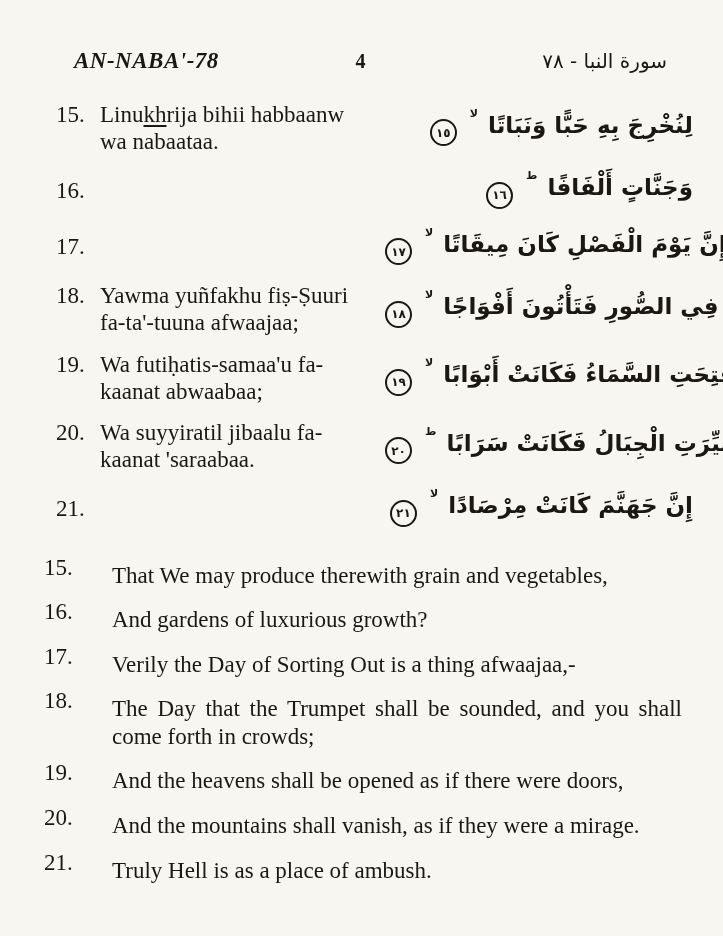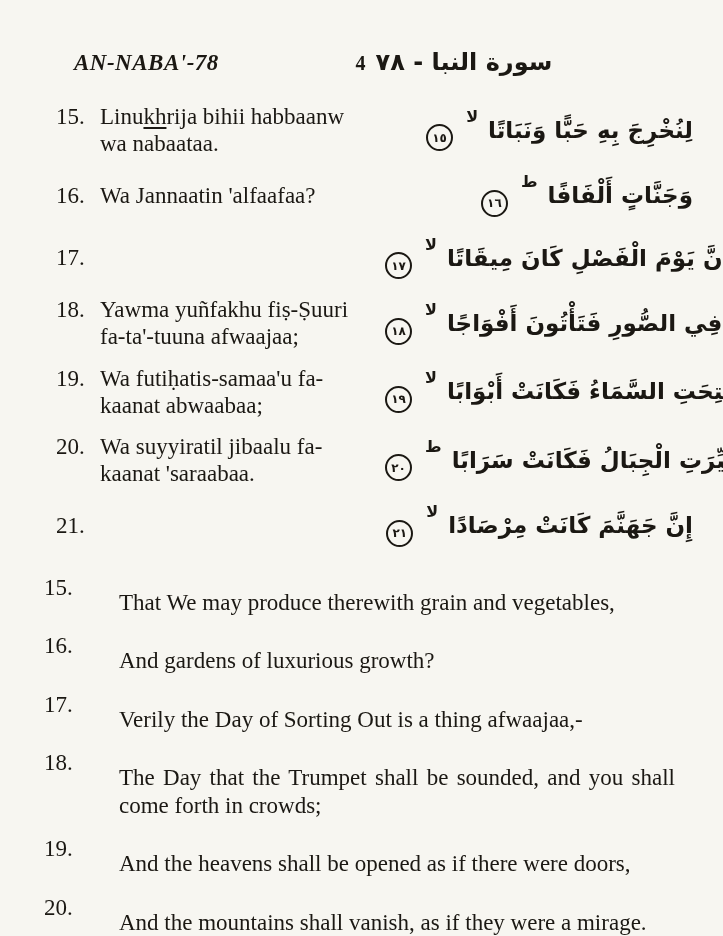--- a/index.html
+++ b/index.html
@@ -11,31 +11,32 @@
     font-family:"Liberation Serif","DejaVu Serif",serif;
     overflow:hidden;
     box-sizing:border-box;
   }
   
   .hdr{
     display:grid;
     grid-template-columns:1fr auto 1fr;
     align-items:baseline;
     padding:48px 56px 0 74px;
+    gap:26px;
   }
   .hdr .title-latin{
     font-style:italic;font-weight:bold;font-size:23px;letter-spacing:.5px;
   }
   .hdr .pagenum{
     font-weight:bold;font-size:20px;transform:translateX(-10px);
   }
   .hdr .title-ar{
-    text-align:left;direction:rtl;
+    text-align:right;direction:rtl;
     font-family:"DejaVu Sans",sans-serif;
-    font-size:24px;font-weight:bold;
+    font-size:20px;font-weight:normal;
   }
   
   .verses{padding:27px 30px 0 56px;}
   .vrow{
     display:flex;align-items:center;margin-bottom:14px;
   }
   .translit{
     flex:none;width:326px;
     display:flex;
     font-size:23px;line-height:1.18;
@@ -45,41 +46,41 @@
   .tlines u{text-underline-offset:3px;}
   .arabic{
     flex:1;
     direction:rtl;text-align:right;
     white-space:nowrap;
     font-family:"DejaVu Sans",sans-serif;
     font-weight:bold;font-size:23px;line-height:1.35;
   }
   .stopmark{
     display:inline-block;
-    font-size:16px;font-weight:bold;
+    font-size:11px;font-weight:bold;
     vertical-align:16px;
     margin:0 2px;
   }
   .acircle{
     display:inline-flex;align-items:center;justify-content:center;
     width:23px;height:23px;
     border:2px solid currentColor;border-radius:50%;
     font-size:12px;font-weight:bold;
     vertical-align:-4px;
     margin:3px 3px;
     line-height:1;
   }
   
   .translations{
     padding:10px 33px 0 44px;
     font-size:23px;line-height:1.2;
   }
   .trow{display:flex;margin-bottom:1px;}
   .tnum{flex:none;width:60px;}
-  .ttext{margin:15px;flex:1;text-align:justify;}
+  .ttext{margin:8px;flex:1;text-align:justify;}
 </style>
 </head>
 <body>
 
 <div class="page">
 
   <header class="hdr">
     <div class="title-latin">AN-NABA'-78</div>
     <div class="pagenum">4</div>
     <div class="title-ar">سورة النبا - ٧٨</div>
@@ -94,21 +95,20 @@
     <div class="arabic" dir="rtl">
       <span class="atext">لِنُخْرِجَ بِهِ حَبًّا وَنَبَاتًا</span>
       <span class="stopmark">لا</span>
       <span class="acircle">١٥</span>
     </div>
   </div>
 
   <div class="vrow">
     <div class="translit">
       <span class="vnum">16.</span>
-      <span class="tlines">Wa Jannaatin 'alfaafaa?</span>
     </div>
     <div class="arabic" dir="rtl">
       <span class="atext">وَجَنَّاتٍ أَلْفَافًا</span>
       <span class="stopmark">ط</span>
       <span class="acircle">١٦</span>
     </div>
   </div>
 
   <div class="vrow">
     <div class="translit">

